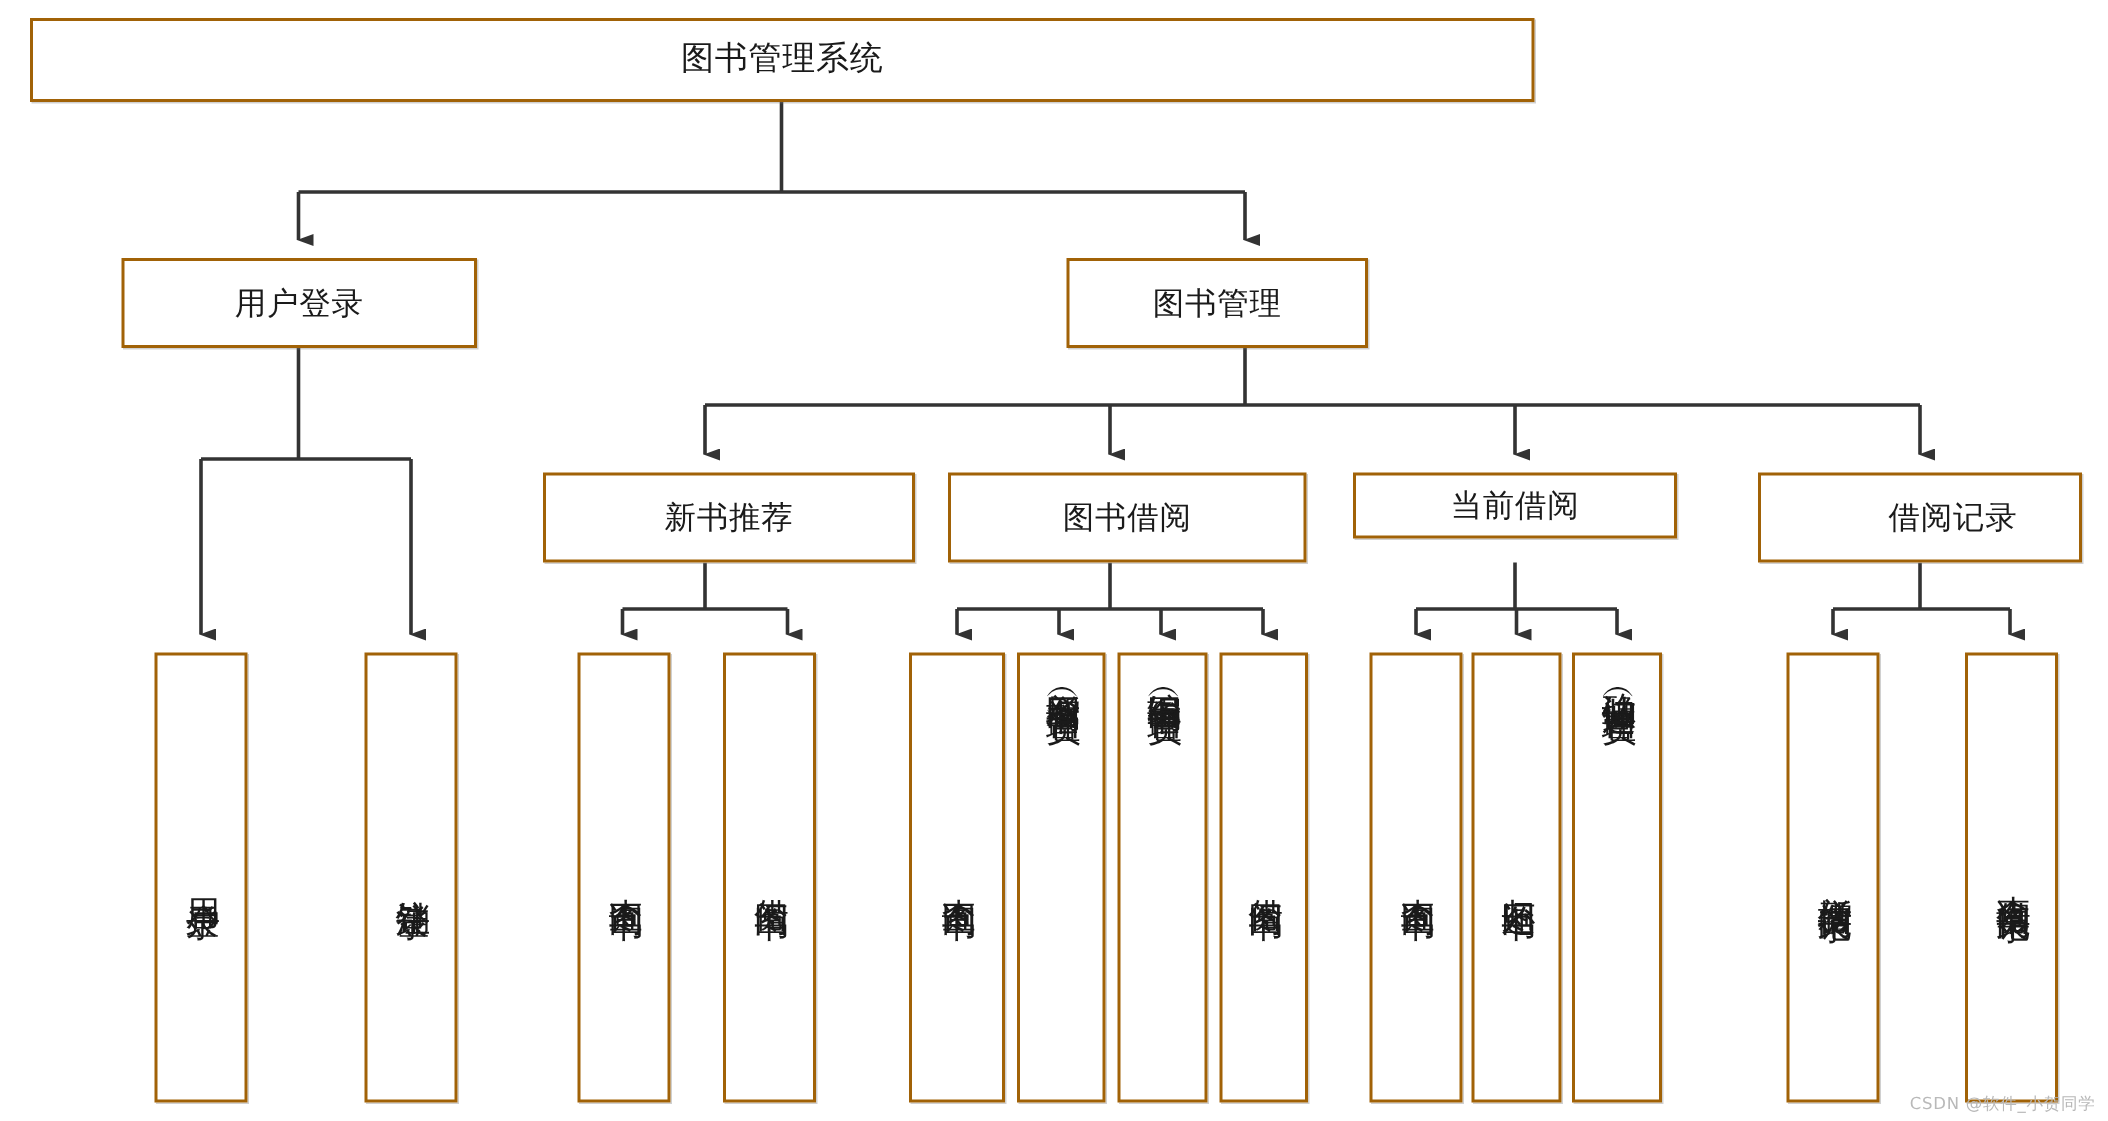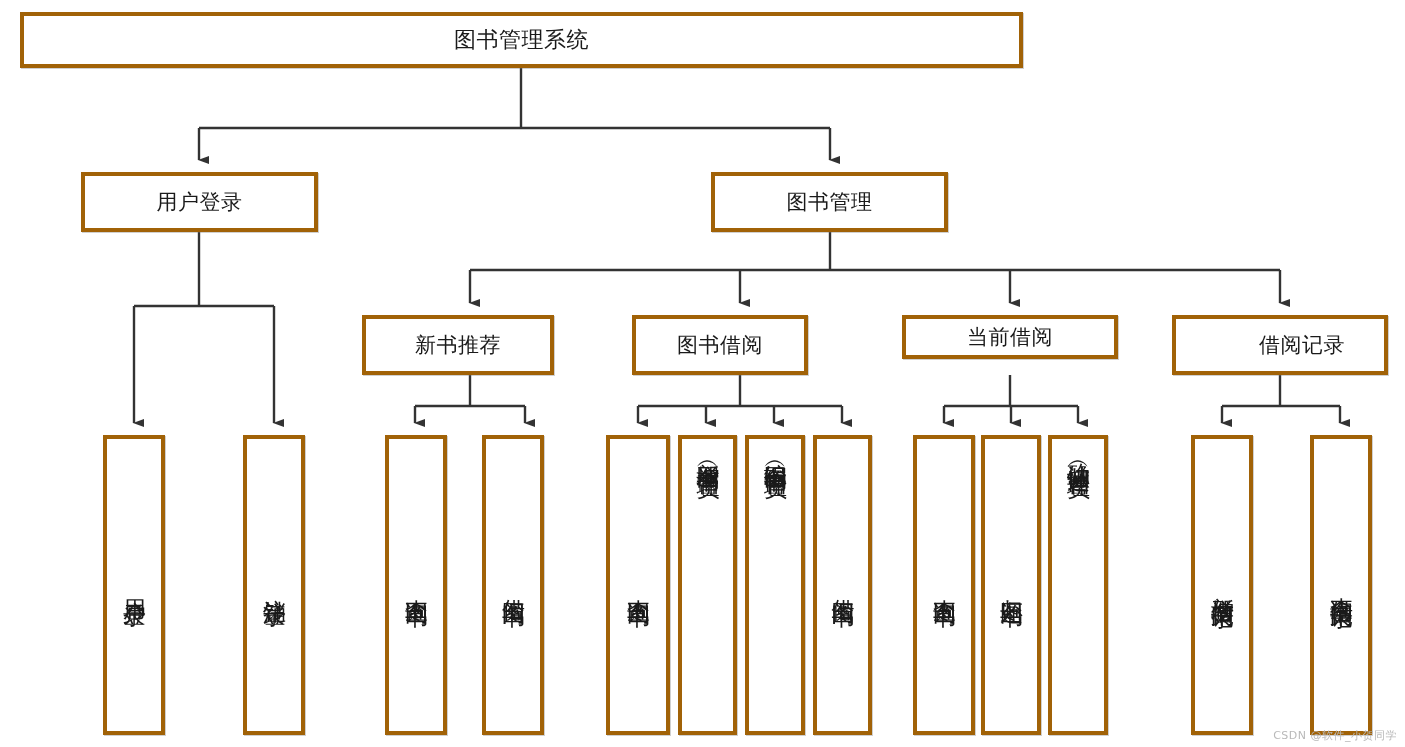--- a/index.html
+++ b/index.html
@@ -22,21 +22,21 @@
     position: absolute;
     left: 0;
     top: 0;
     width: 1405px;
     height: 747px;
     pointer-events: none;
   }
   .node {
     position: absolute;
     box-sizing: border-box;
-    border: 4px solid #a16207;
+    border: 2px solid #a16207;
     background: #ffffff;
     display: flex;
     align-items: center;
     justify-content: center;
     color: #1a1a1a;
     box-shadow: 1px 1px 0 rgba(120,120,120,0.35);
   }
   .node .label {
     display: block;
     text-align: center;
@@ -138,28 +138,28 @@
     </g>
   </svg>
 
   <div class="node horiz root" style="left:20px; top:12px; width:1003px; height:56px;">
     <span class="label">图书管理系统</span>
   </div>
 
   <div class="node horiz" style="left:81px; top:172px; width:237px; height:60px;">
     <span class="label">用户登录</span>
   </div>
-  <div class="node horiz" style="left:711px; top:172px; width:237px; height:60px;">
+  <div class="node horiz" style="left:711px; top:172px; width:201px; height:60px;">
     <span class="label">图书管理</span>
   </div>
 
-  <div class="node horiz" style="left:362px; top:315px; width:192px; height:60px;">
+  <div class="node horiz" style="left:362px; top:315px; width:248px; height:60px;">
     <span class="label">新书推荐</span>
   </div>
-  <div class="node horiz" style="left:632px; top:315px; width:176px; height:60px;">
+  <div class="node horiz" style="left:632px; top:315px; width:239px; height:60px;">
     <span class="label">图书借阅</span>
   </div>
   <div class="node horiz" style="left:902px; top:315px; width:216px; height:44px;">
     <span class="label">当前借阅</span>
   </div>
   <div class="node horiz" style="left:1172px; top:315px; width:216px; height:60px;padding-left:44px;">
     <span class="label">借阅记录</span>
   </div>
 
   <div class="node vert center" style="left:103px; top:435px; width:62px; height:300px;">

